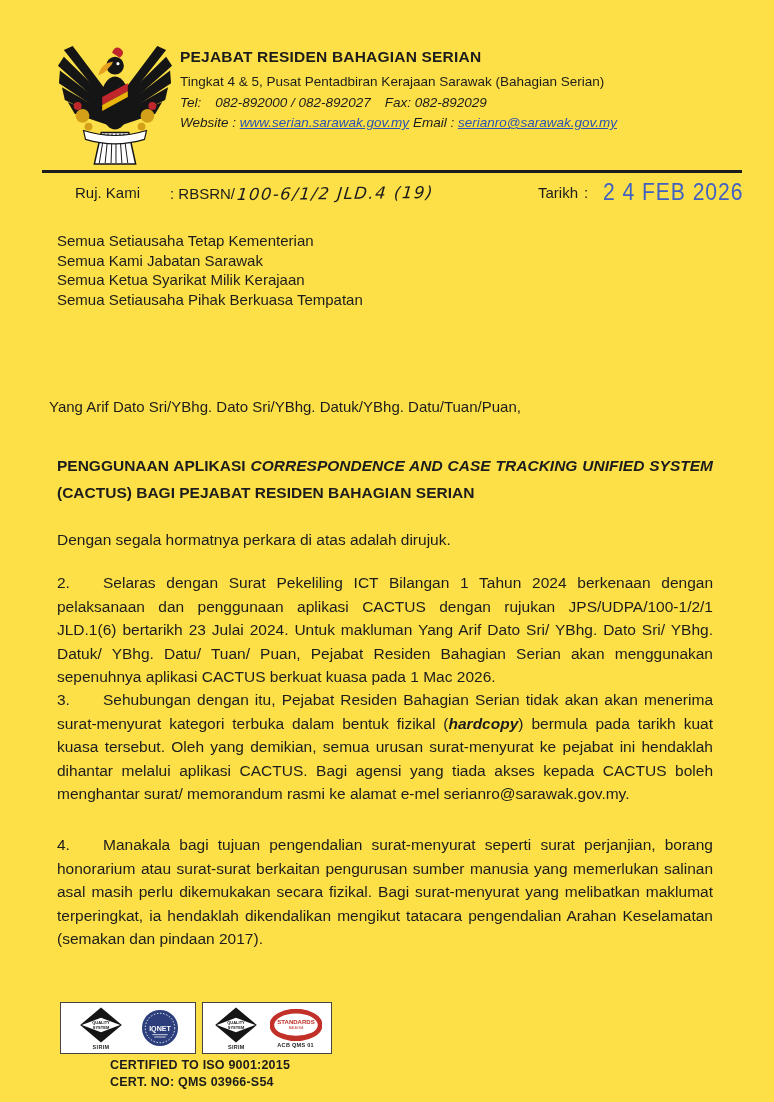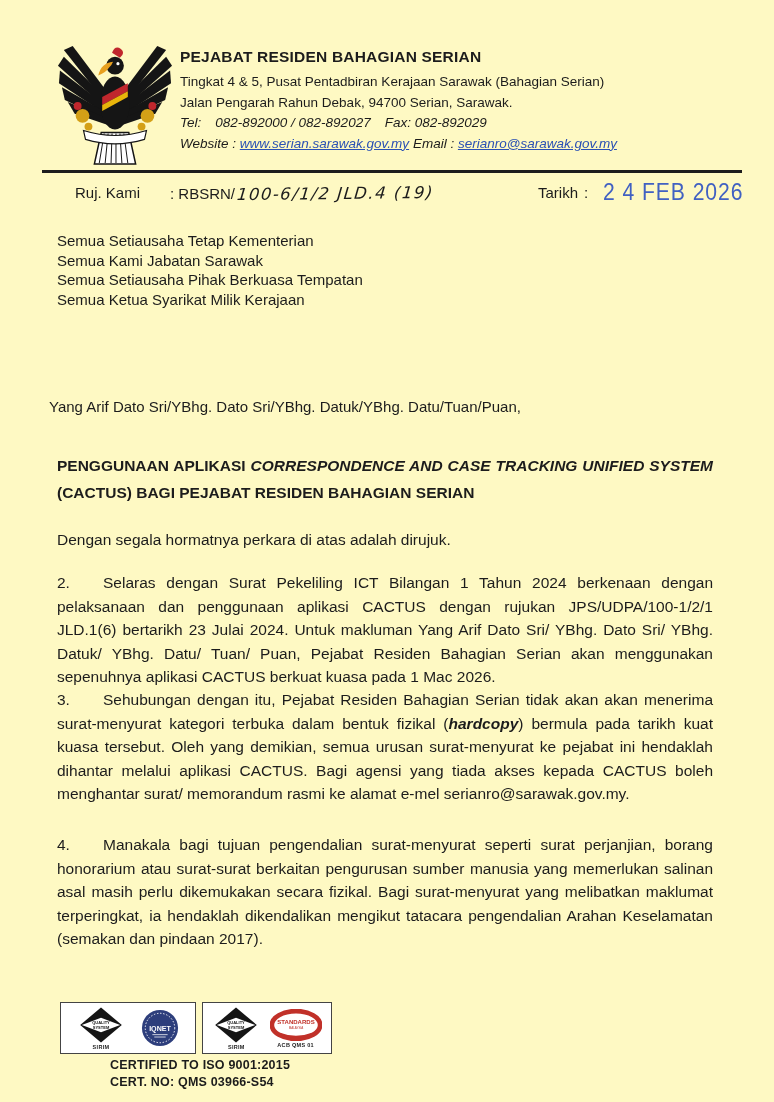--- a/index.html
+++ b/index.html
@@ -1,16 +1,16 @@
 <!DOCTYPE html>
 <html><head>
 <meta charset="utf-8">
 <style>
   html,body{margin:0;padding:0;background:#e9e9e9;}
-  .page{position:relative;width:774px;height:1102px;background:#fef9c3;margin:0 auto;
+  .page{position:relative;width:774px;height:1102px;background:#fde047;margin:0 auto;
         font-family:"Liberation Sans", sans-serif;color:#1c1c1c;overflow:hidden;}
   
   .crest{position:absolute;left:56px;top:40px;width:118px;height:128px;}
   .lh-text{position:absolute;left:180px;top:48px;right:36px;}
   .lh-title{font-size:15.5px;font-weight:bold;letter-spacing:.2px;margin-bottom:6px;}
   .lh-line{font-size:13.5px;line-height:20.5px;}
   .lh-line.it{font-style:italic;}
   .lh-link{color:#2a50b4;text-decoration:underline;font-style:italic;}
   .lh-sp{display:inline-block;width:14px;}
   .rule{position:absolute;left:42px;top:170px;width:700px;height:3px;background:#1d1d1d;}
@@ -100,40 +100,39 @@
       <circle cx="60" cy="26" r="9" fill="#151515"></circle>
       <path d="M57,13 q3,-8 9,-4 q5,4 -1,9 z" fill="#c0272d"></path>
       <path d="M58,22 q-12,1 -15,14 q8,-3 11,-8 q3,-3 4,-6 z" fill="#e8a020"></path>
       <circle cx="63" cy="24" r="1.6" fill="#ffffff"></circle>
     </svg>
   </div>
 
   <div class="lh-text">
     <div class="lh-title">PEJABAT RESIDEN BAHAGIAN SERIAN</div>
     <div class="lh-line">Tingkat 4 &amp; 5, Pusat Pentadbiran Kerajaan Sarawak (Bahagian Serian)</div>
-    <div class="lh-line">Jalan Pengarah Rahun Debak, 94700 Serian, Sarawak.</div>
     <div class="lh-line it"><span>Tel:</span><span class="lh-sp"></span><span>082-892000 / 082-892027</span><span class="lh-sp"></span><span>Fax:</span> <span>082-892029</span></div>
     <div class="lh-line it"><span>Website :</span> <span class="lh-link">www.serian.sarawak.gov.my</span> <span>Email :</span> <span class="lh-link">serianro@sarawak.gov.my</span></div>
   </div>
 
   <div class="rule"></div>
 
   <div class="ref-row">
     <span class="ruj-label">Ruj. Kami</span>
     <span class="ruj-value"><span>: RBSRN/</span><span class="handwritten">100-6/1/2 JLD.4 (19)</span></span>
     <span class="tarikh-label">Tarikh</span>
     <span class="tarikh-colon">:</span>
     <span class="date-stamp">2 4 FEB 2026</span>
   </div>
 
   <div class="recipients">
     <div>Semua Setiausaha Tetap Kementerian</div>
     <div>Semua Kami Jabatan Sarawak</div>
+    <div>Semua Ketua Syarikat Milik Kerajaan</div>
     <div>Semua Setiausaha Pihak Berkuasa Tempatan</div>
-    <div>Semua Ketua Syarikat Milik Kerajaan</div>
   </div>
 
   <div class="salutation">Yang Arif Dato Sri/YBhg. Dato Sri/YBhg. Datuk/YBhg. Datu/Tuan/Puan,</div>
 
   <div class="subject"><span>PENGGUNAAN APLIKASI </span><span class="bi">CORRESPONDENCE AND CASE TRACKING UNIFIED SYSTEM</span><span> (CACTUS) BAGI PEJABAT RESIDEN BAHAGIAN SERIAN</span></div>
 
   <div class="para p1"><span>Dengan segala hormatnya perkara di atas adalah dirujuk.</span></div>
   <div class="para p2"><span class="num">2.</span><span>Selaras dengan Surat Pekeliling ICT Bilangan 1 Tahun 2024 berkenaan dengan pelaksanaan dan penggunaan aplikasi CACTUS dengan rujukan JPS/UDPA/100-1/2/1 JLD.1(6) bertarikh 23 Julai 2024. Untuk makluman Yang Arif Dato Sri/ YBhg. Dato Sri/ YBhg. Datuk/ YBhg. Datu/ Tuan/ Puan, Pejabat Residen Bahagian Serian akan menggunakan sepenuhnya aplikasi CACTUS berkuat kuasa pada </span><span class="b">1 Mac 2026.</span></div>
   <div class="para p3"><span class="num">3.</span><span>Sehubungan dengan itu, Pejabat Residen Bahagian Serian </span><span class="b">tidak akan akan menerima</span><span> surat-menyurat </span><span class="b">kategori terbuka</span><span> dalam </span><span class="b">bentuk fizikal (</span><span class="bi">hardcopy</span><span class="b">)</span><span> bermula pada </span><span class="b">tarikh kuat kuasa tersebut</span><span>. Oleh yang demikian, semua urusan surat-menyurat ke pejabat ini hendaklah dihantar melalui aplikasi CACTUS. Bagi agensi yang tiada akses kepada CACTUS boleh menghantar surat/ memorandum rasmi ke alamat e-mel </span><span class="b">serianro@sarawak.gov.my.</span></div>
   <div class="para p4"><span class="num">4.</span><span>Manakala bagi tujuan pengendalian surat-menyurat seperti surat perjanjian, borang honorarium atau surat-surat berkaitan pengurusan sumber manusia yang memerlukan salinan asal masih perlu dikemukakan secara fizikal. Bagi surat-menyurat yang melibatkan maklumat terperingkat, ia hendaklah dikendalikan mengikut tatacara pengendalian Arahan Keselamatan (semakan dan pindaan 2017).</span></div>

